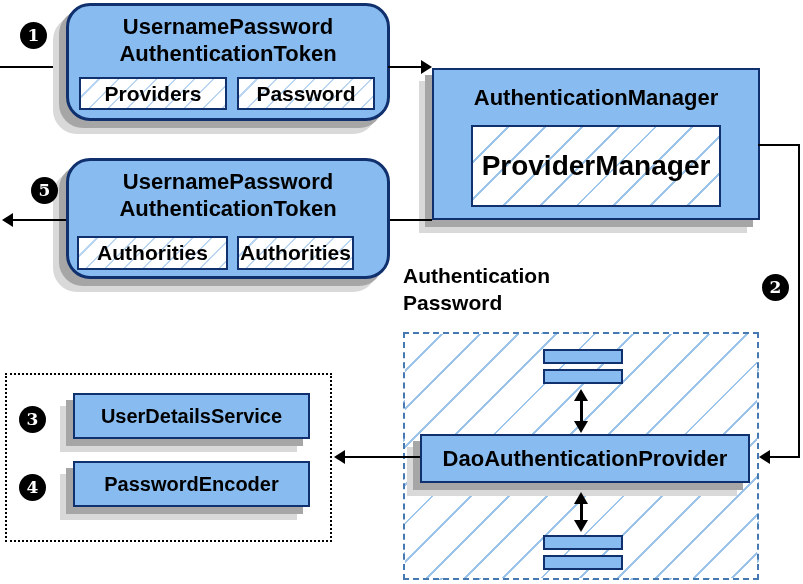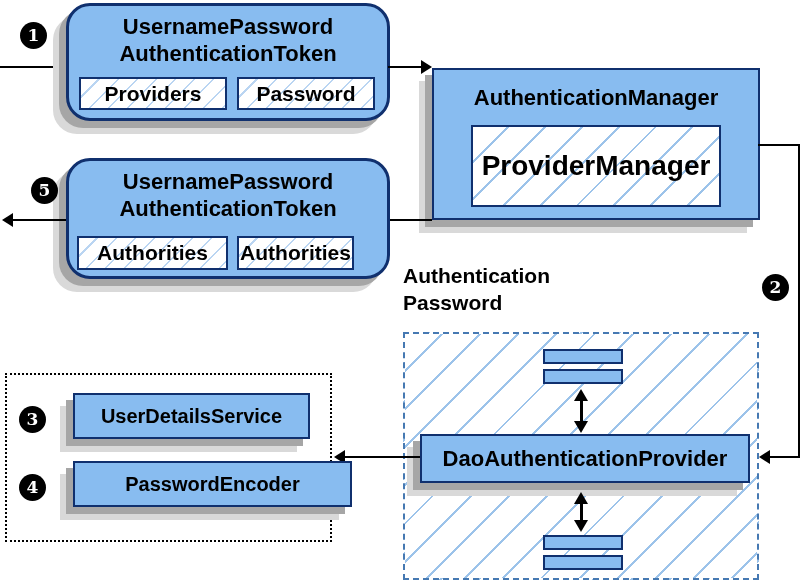--- a/index.html
+++ b/index.html
@@ -158,17 +158,17 @@
   <div class="tri tri-left" style="left:334px;top:450px;"></div>
 
   <div class="services-box" style="left:5px;top:373px;width:327px;height:169px;"></div>
 
   <div class="step" style="left:19px;top:406px;">3</div>
   <div class="plain-node shadow" style="left:73px;top:393px;width:237px;height:46px;">
     <span>UserDetailsService</span>
   </div>
 
   <div class="step" style="left:19px;top:474px;">4</div>
-  <div class="plain-node shadow" style="left:73px;top:461px;width:279px;height:46px;">
+  <div class="plain-node shadow" style="left:73px;top:461px;width:237px;height:46px;">
     <span>PasswordEncoder</span>
   </div>
 
 </div>
 
 </body></html>

